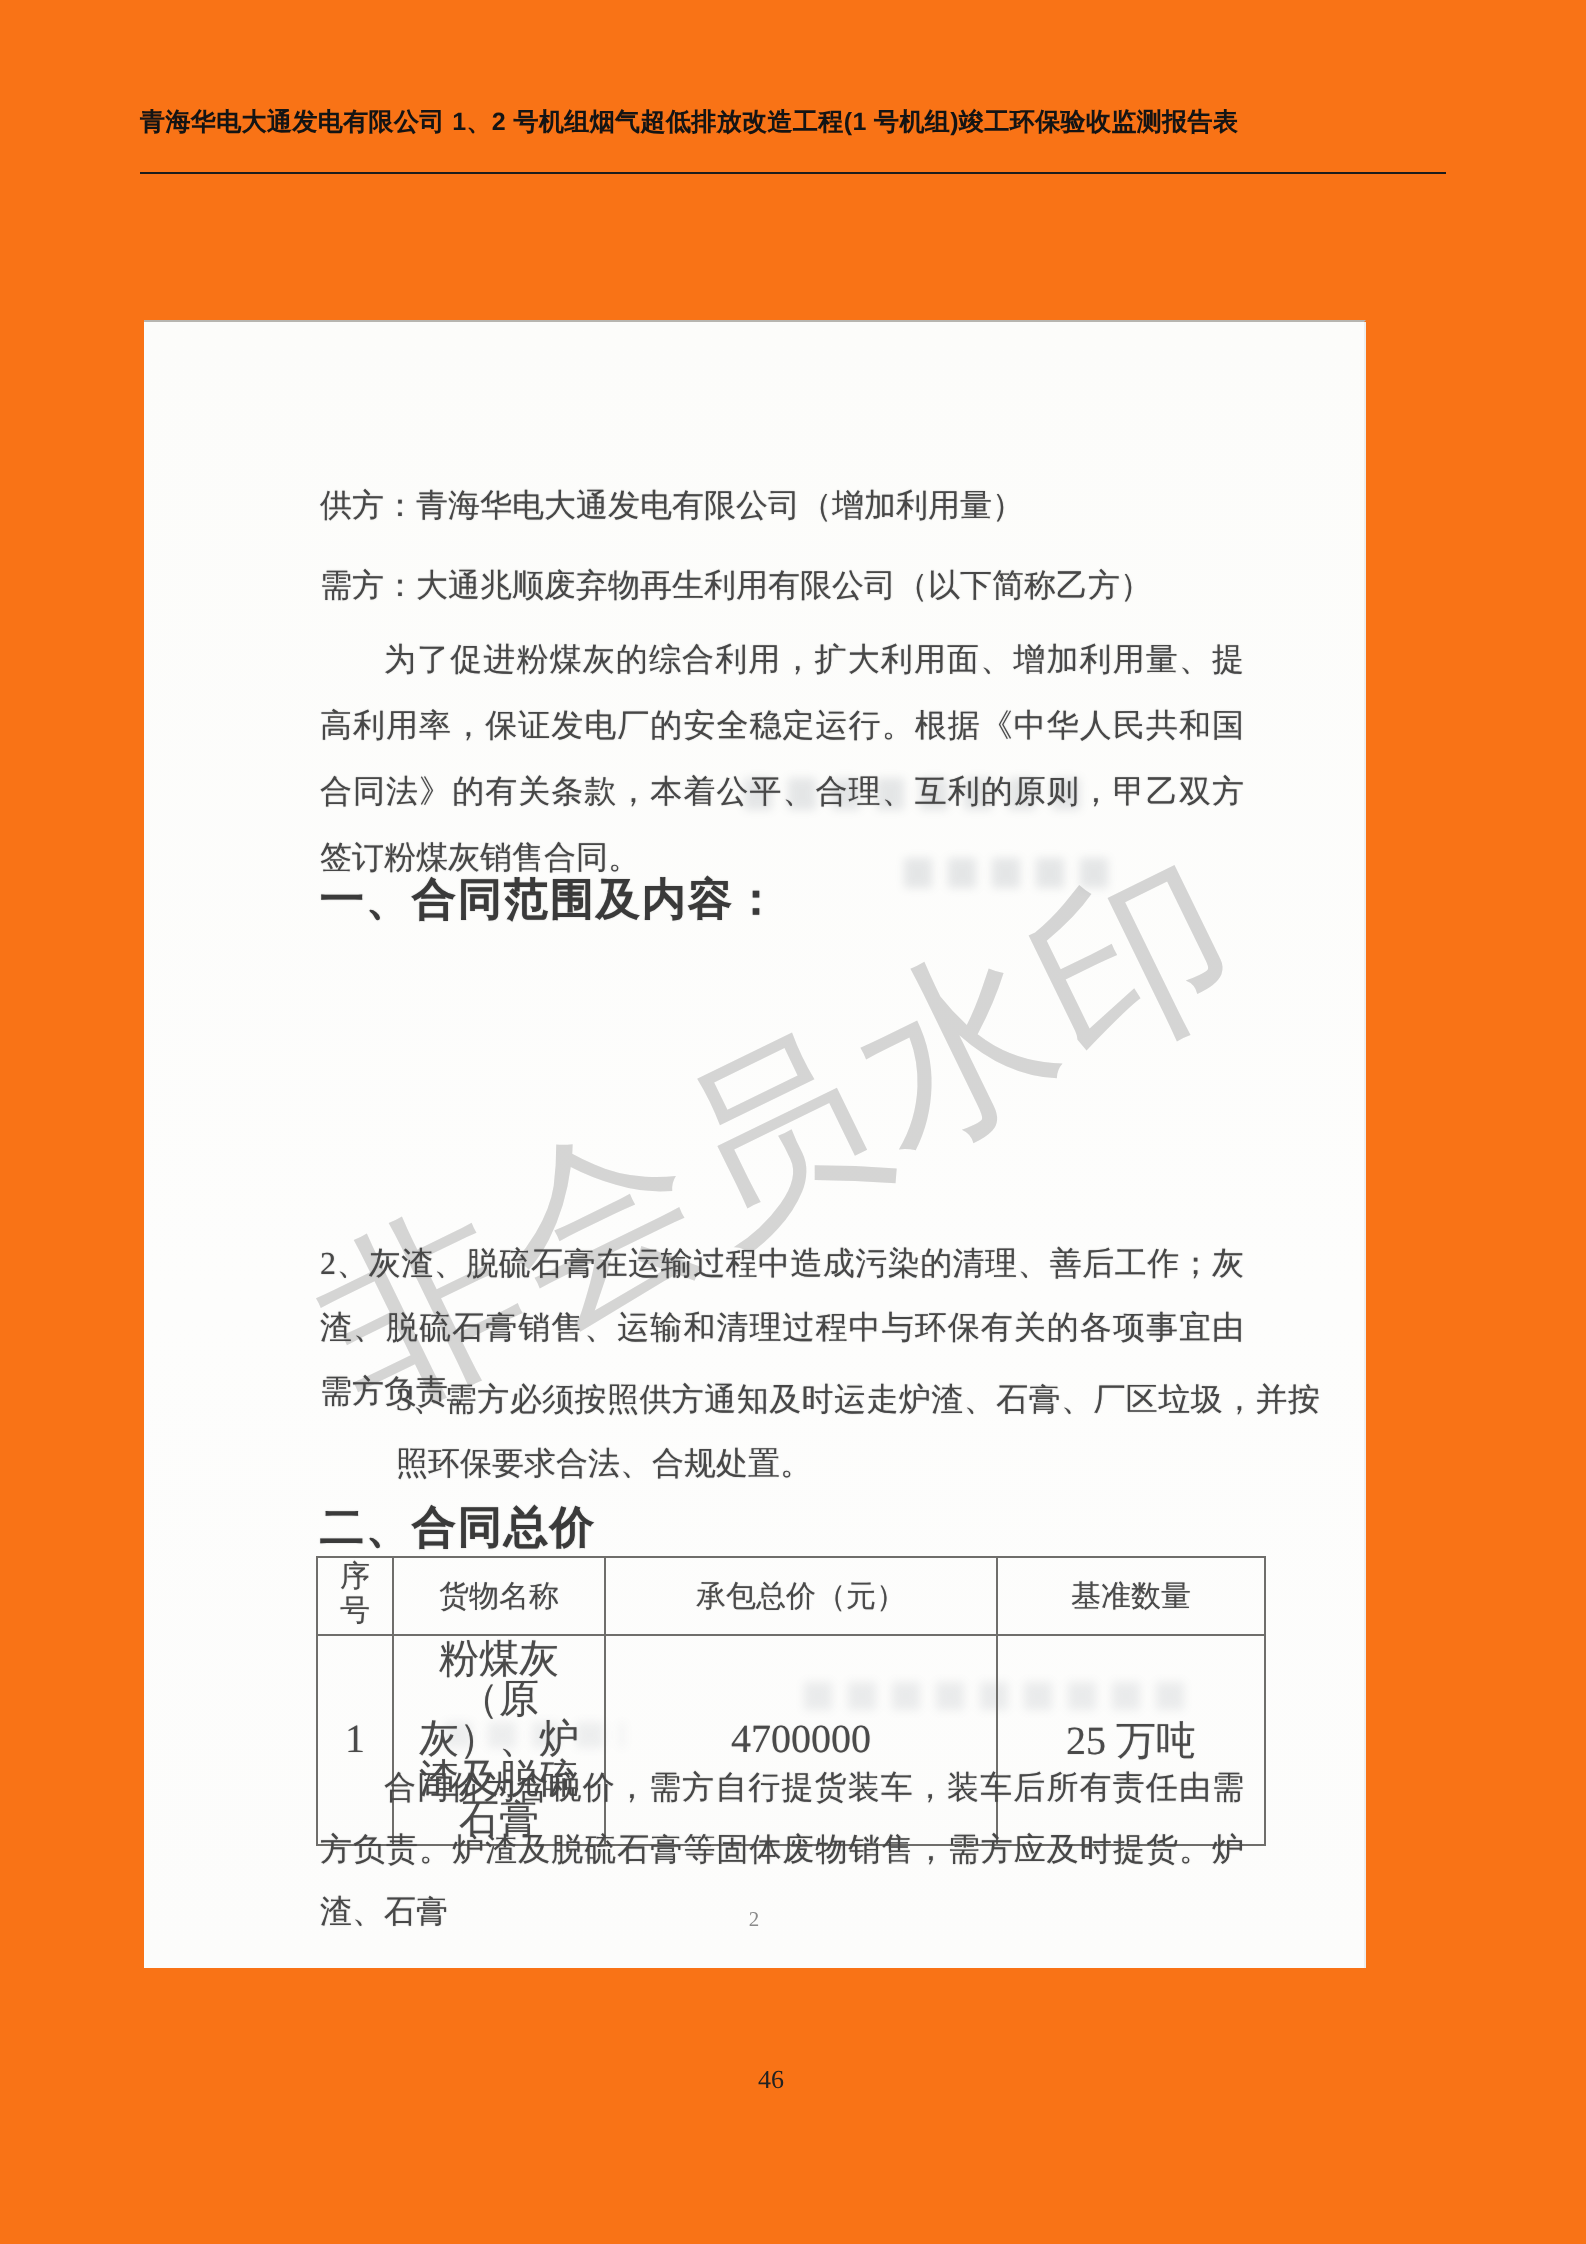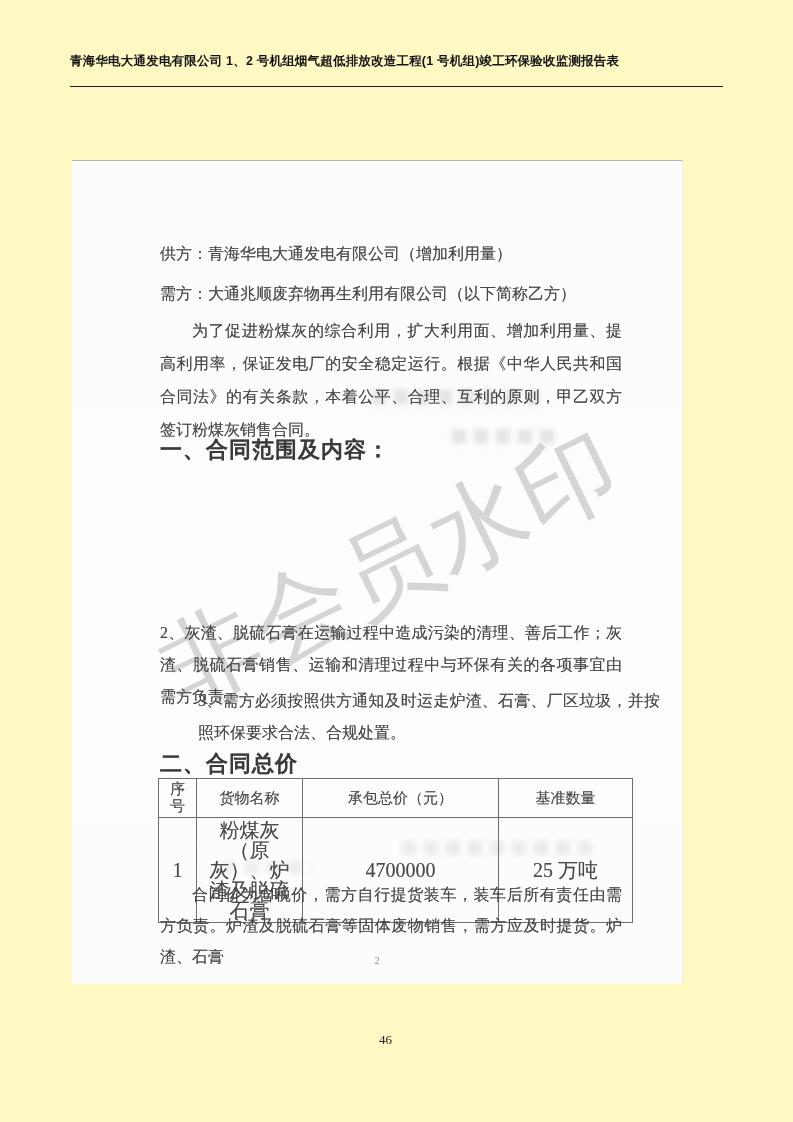--- a/index.html
+++ b/index.html
@@ -1,21 +1,21 @@
 <!DOCTYPE html>
 <html><head>
 <meta charset="utf-8">
 <style>
   * { margin: 0; padding: 0; box-sizing: border-box; }
   html, body { background: #ffffff; }
   .page {
     position: relative;
     width: 793px;
     height: 1122px;
-    background: #fef9c3;
+    background: #f97316;
     overflow: hidden;
     font-family: "Liberation Serif", serif;
   }
   
   .report-header {
     position: absolute;
     left: 70px;
     top: 53px;
     width: 670px;
     font-family: "Liberation Sans", sans-serif;

